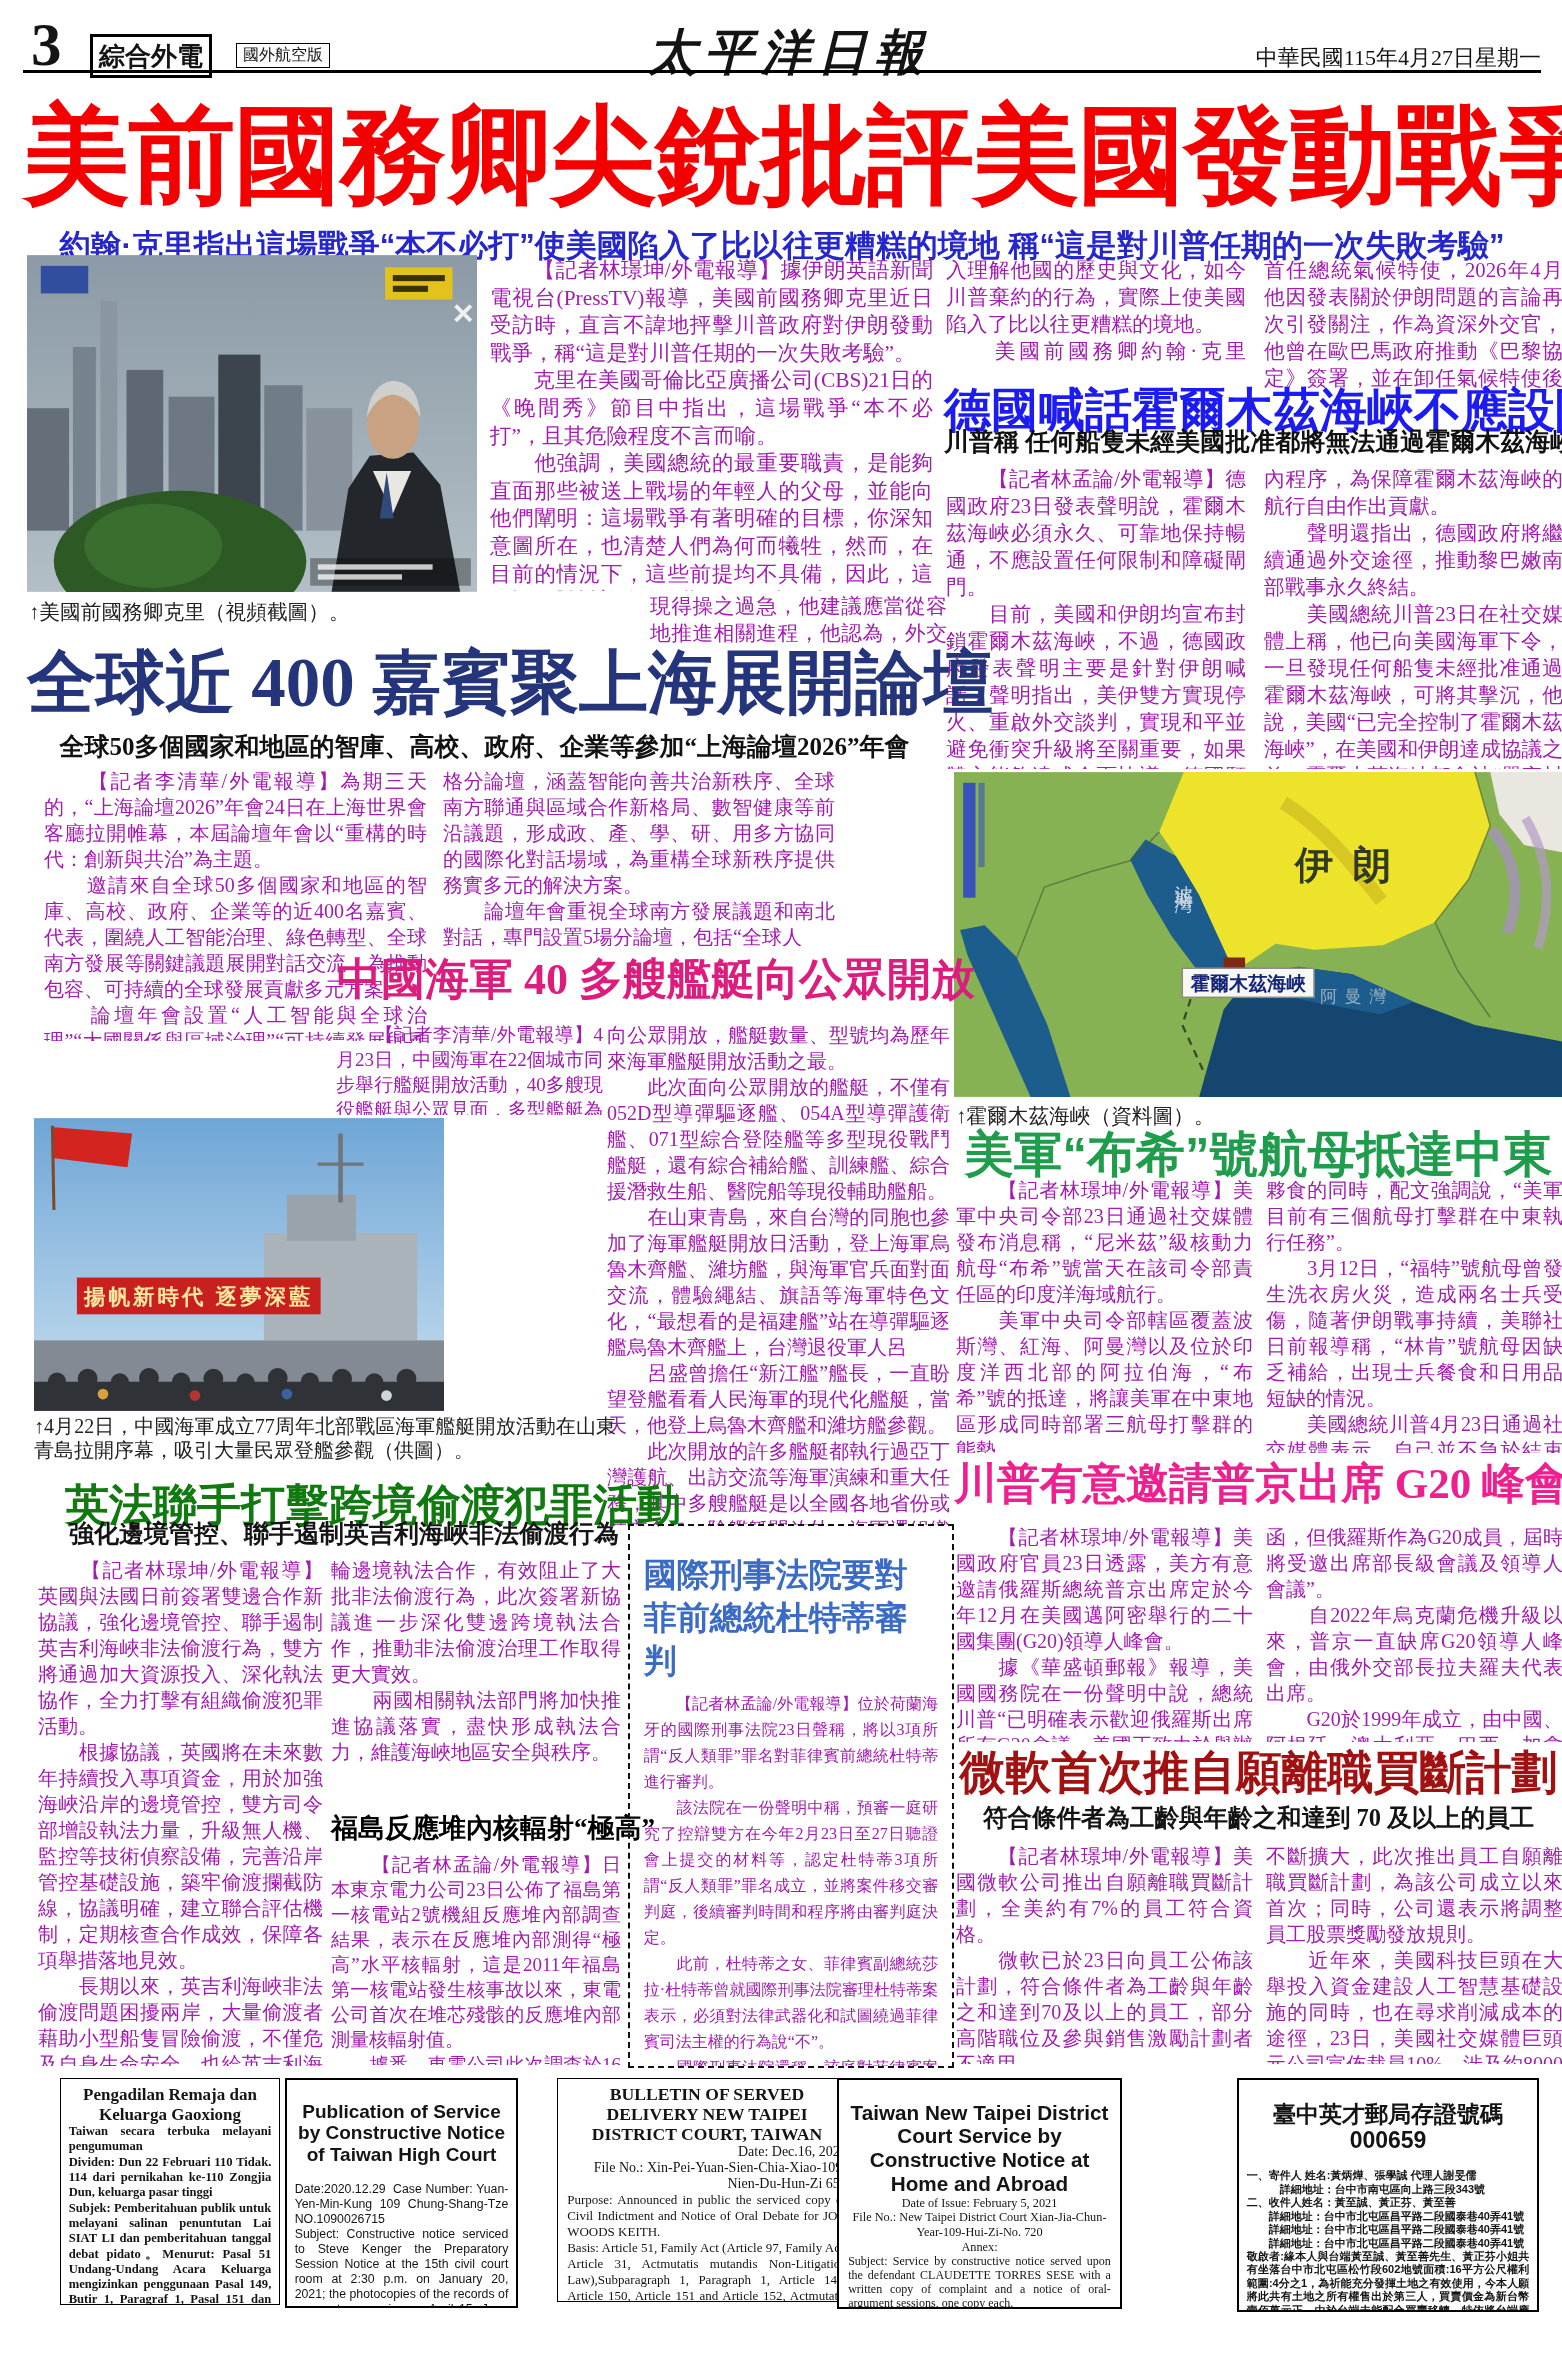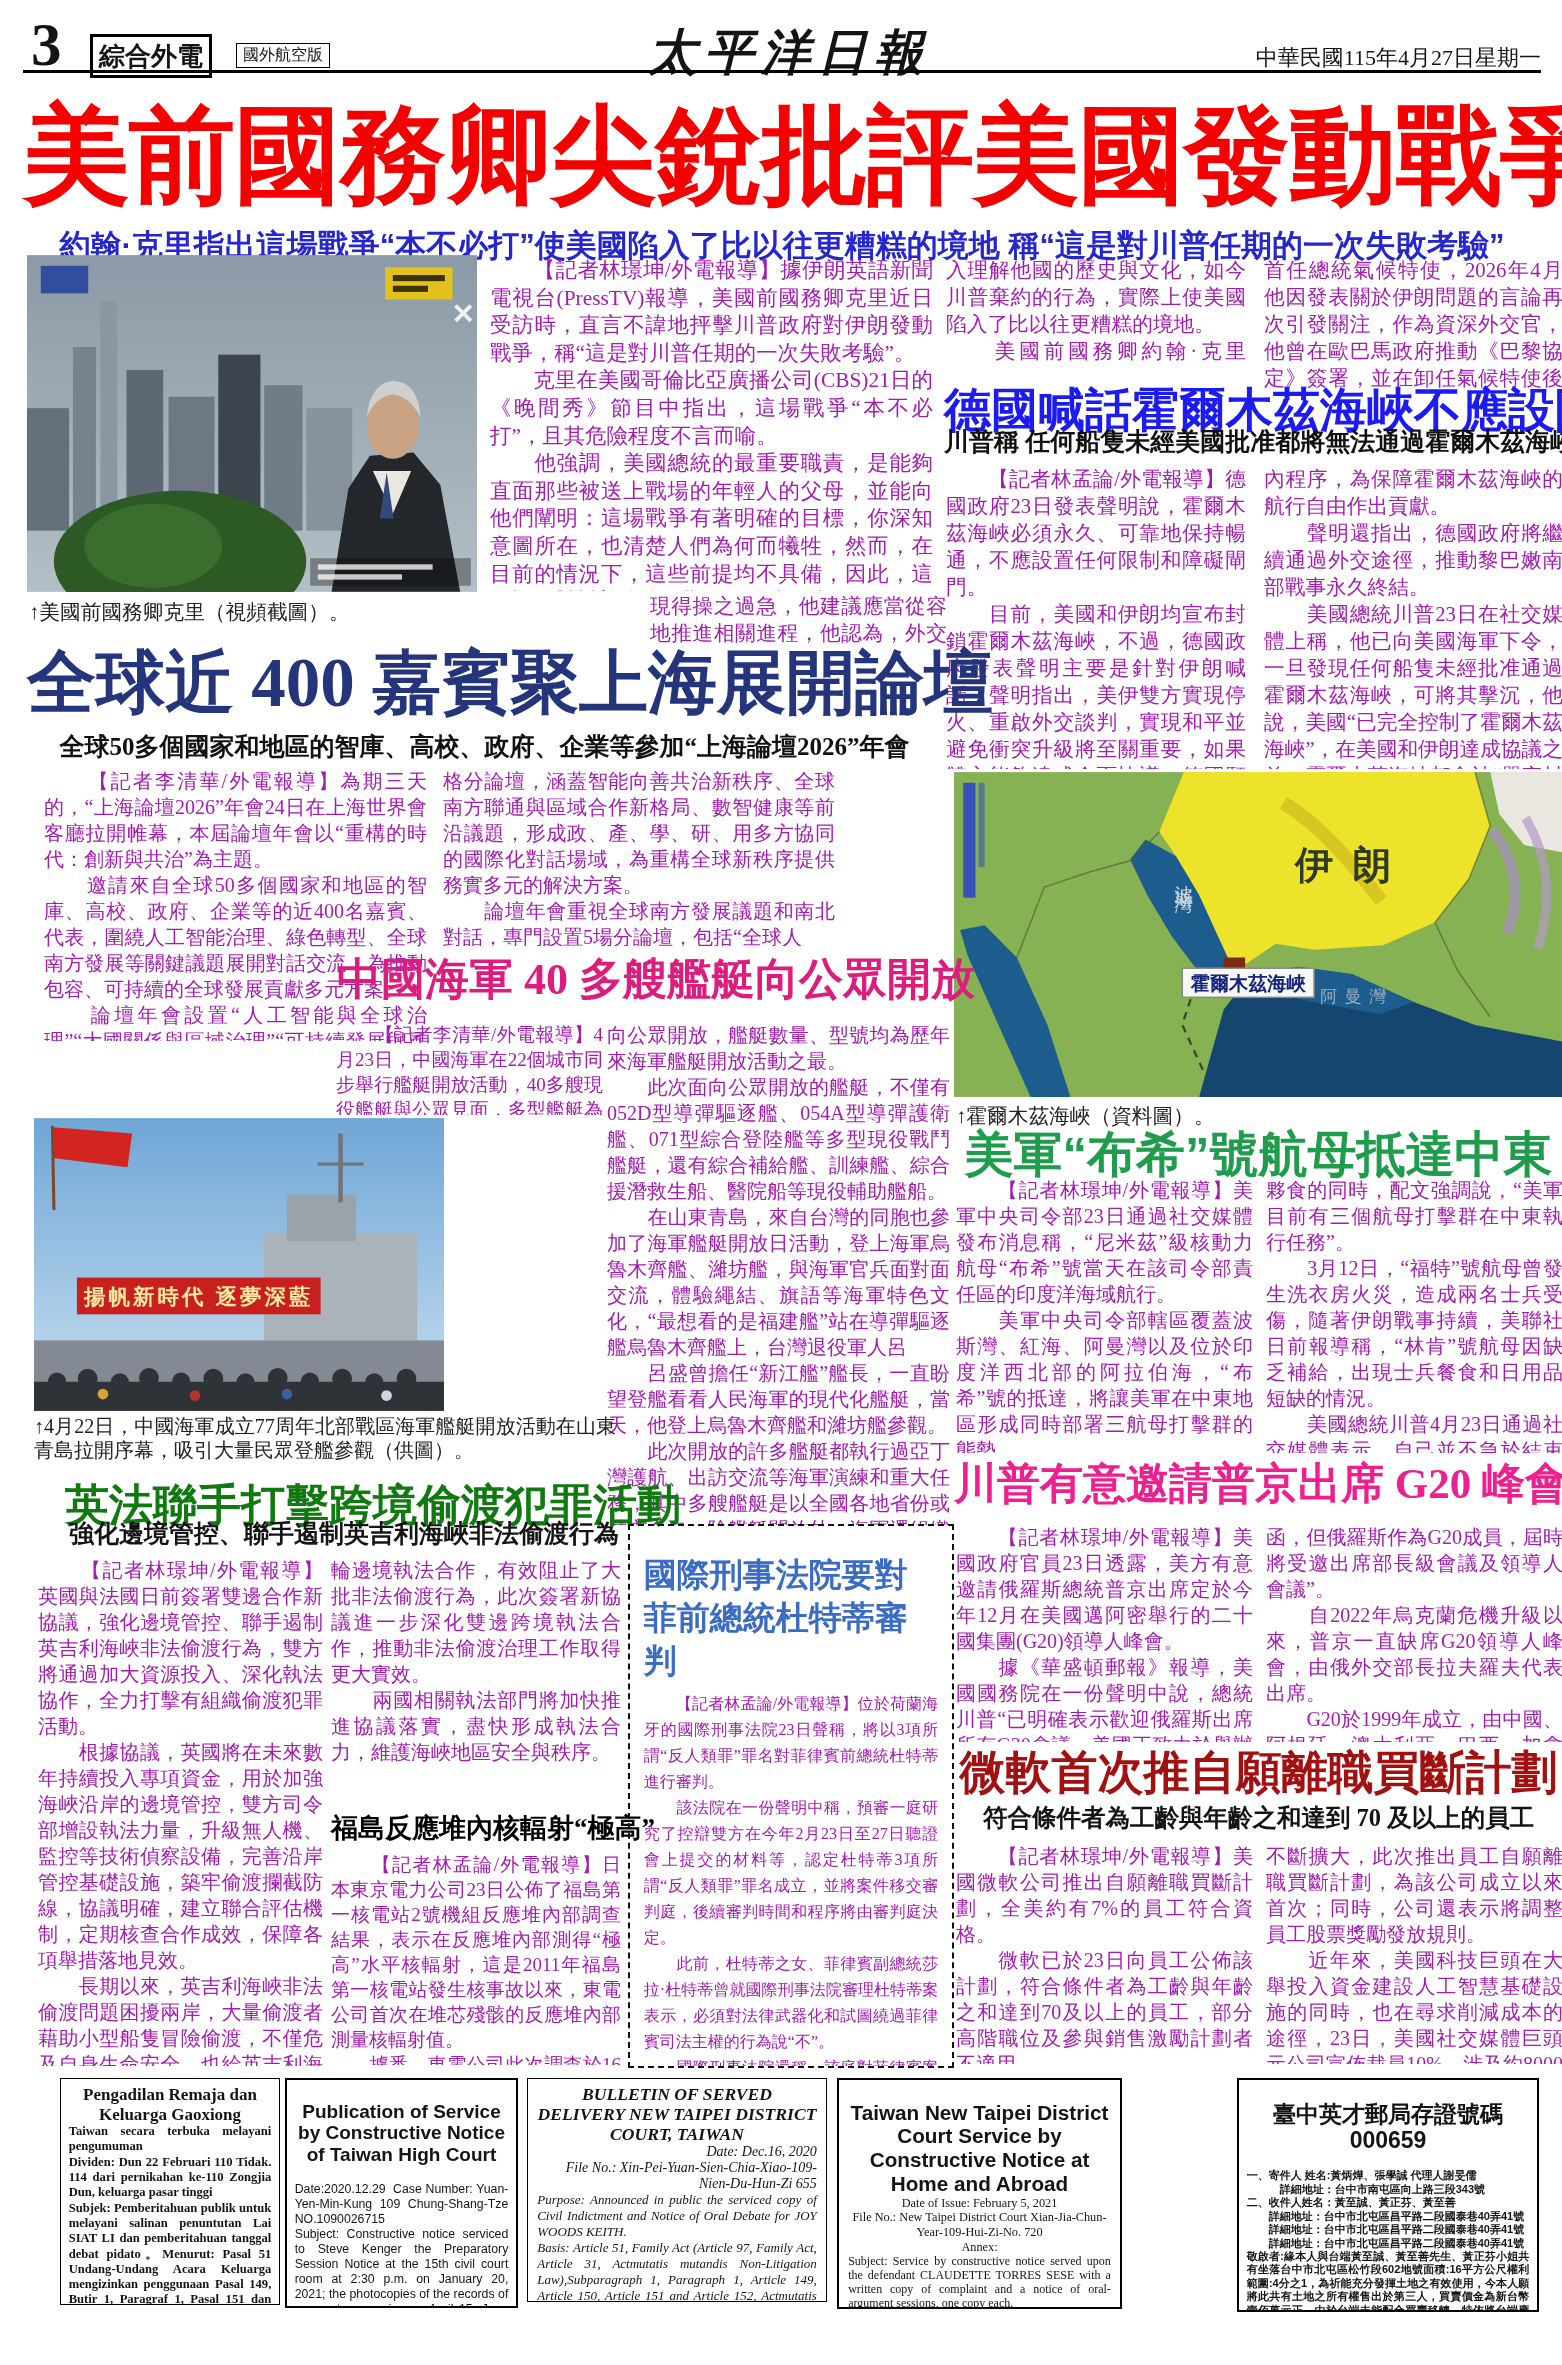--- a/index.html
+++ b/index.html
@@ -245,21 +245,21 @@
 4. ,terdakwa harus hadir tepat waktu。</div>
 
   </div>
 
   <div class="abs box" style="left:285px;top:2078px;width:233px;height:230px;border-width:2.3px;padding:4.6px 7.7px;">
     <div class="nb-title sans" style="font-size:19px;">Publication of Service by Constructive Notice of Taiwan High Court</div>
     <div class="nb-body sans" style="font-size:12.3px;line-height:15px;">Date:2020.12.29  Case Number: Yuan-Yen-Min-Kung 109 Chung-Shang-Tze NO.1090026715
 Subject: Constructive notice serviced to Steve Kenger the Preparatory Session Notice at the 15th civil court room at 2:30 p.m. on January 20, 2021; the photocopies of the records of preparatory session on April 15, June 3, August 19, October 7 and November 20, 2020; the transcripts of the second, third, fourth Civil Supplemental Pleading and the fifth Civil Supplemental Pleading &amp; Issues coordination. Legal Basis: Article 149, Paragraph 1 of the Civil Procedure Law. Matters: The above documents of Case Number 2020 Chong-Shang-Tzi No. 4 with regard to the claim for distribution of partnership interest between IRWIN JACOBS, Tsung-Hsien, Cheng and other parties should be serviced to Steve Kenger. These documents are kept by clerk of Taiwan High Court, so the person to be serviced can come to Taiwan High Court and take these documents at any time. Date: December 25, 2020. The 21st Civil Court of Taiwan High Court. By Chiu-Fan, Hung (Clerk)</div>
   </div>
 
-  <div class="abs box" style="left:527px;top:2078px;width:300px;height:224px;padding:4.6px 9.2px;font-style:italic;">
+  <div class="abs box" style="left:557px;top:2078px;width:300px;height:224px;padding:4.6px 9.2px;">
     <div class="nb-title serif" style="font-size:17.6px;">BULLETIN OF SERVED DELIVERY
 NEW TAIPEI DISTRICT COURT, TAIWAN</div>
     <div class="serif" style="font-size:14px;line-height:16px;text-align:right;white-space:pre-wrap;">Date: Dec.16, 2020
 File No.: Xin-Pei-Yuan-Sien-Chia-Xiao-109-Nien-Du-Hun-Zi 655</div>
     <div class="nb-body serif" style="font-size:13px;line-height:16px;">Purpose: Announced in public the serviced copy of Civil Indictment and Notice of Oral Debate for JOY WOODS KEITH.
 Basis: Article 51, Family Act (Article 97, Family Act, Article 31, Actmutatis mutandis Non-Litigation Law),Subparagraph 1, Paragraph 1, Article 149, Article 150, Article 151 and Article 152, Actmutatis mutandis Taiwan Code of Civil Procedure.
 Announced articles:
 1. This is a divorce case, file number Hun-Zi No. 655 year 2020)
 2. The original Civil Indictment and Notice of Oral Debate that shall be served are now held by court clerk. The defendant may come and retrieve these at this court.
 3. According to the notice, the Oral Debate is scheduled on AM 9:30 Jun. 29, 2021 at the 4th Court Room, Banqiao District Court (Address: No.1, Lane 30, Sec. 1, Minsheng Road, Banqiao District, New Taipei City).

